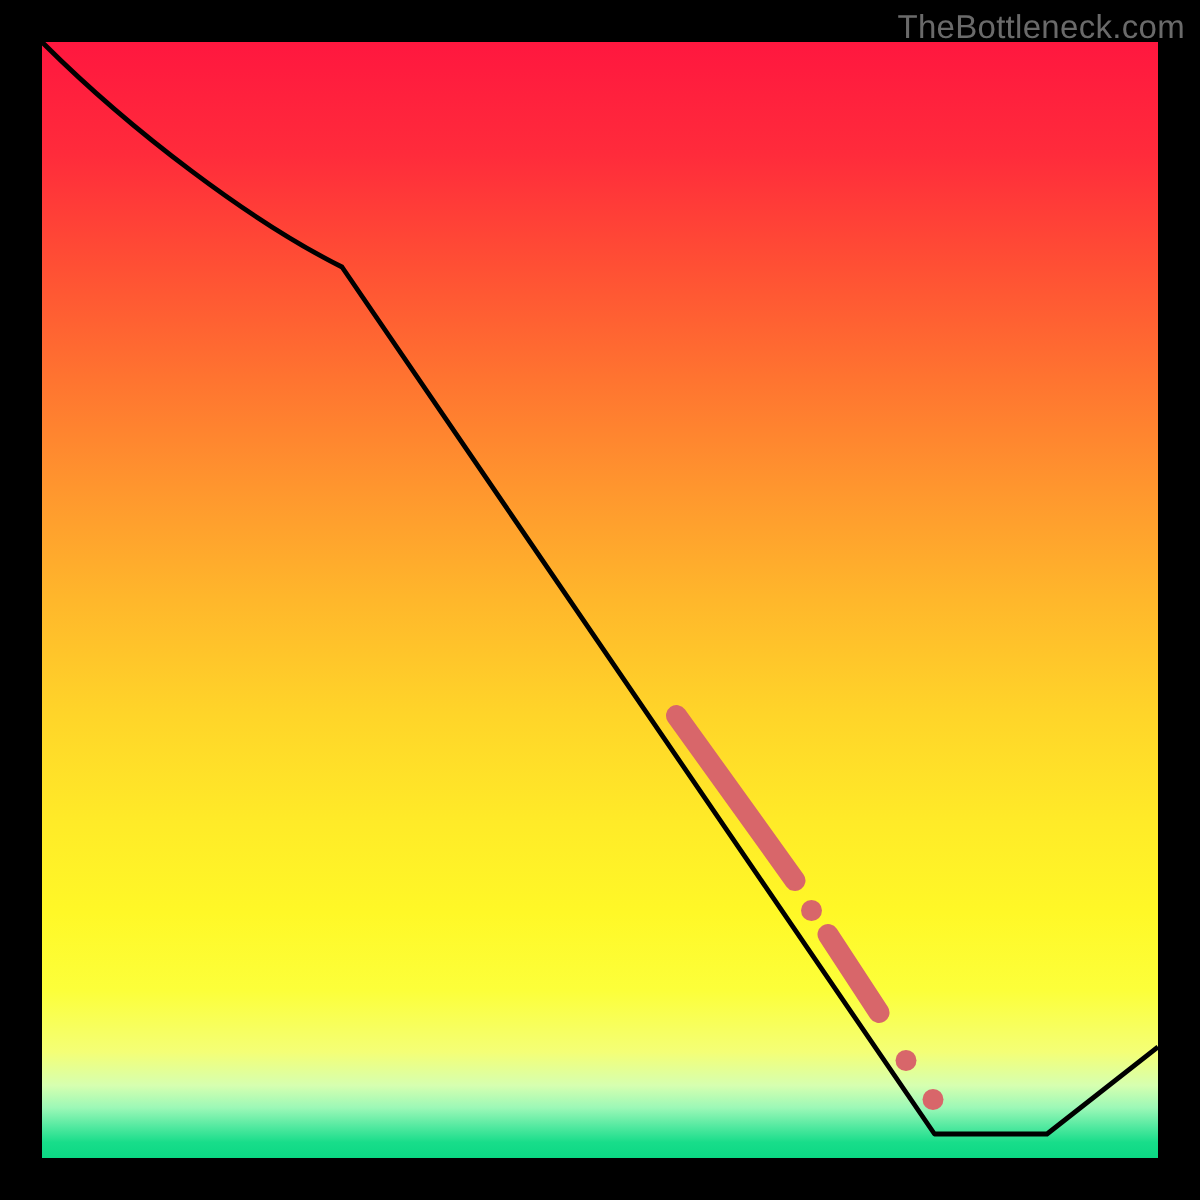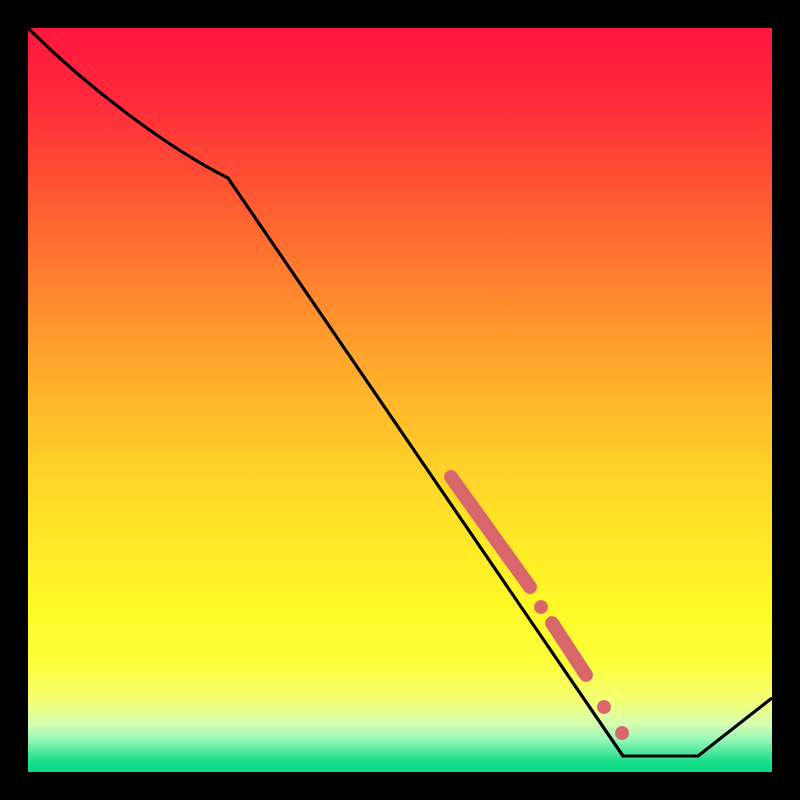--- a/index.html
+++ b/index.html
@@ -86,13 +86,14 @@
       <line x1="423" y1="449" x2="502" y2="559" stroke="#d8666a" stroke-width="14" stroke-linecap="round"></line>
       <line x1="524" y1="595" x2="558" y2="647" stroke="#d8666a" stroke-width="14" stroke-linecap="round"></line>
 
       <circle cx="513" cy="579" r="7" fill="#d8666a"></circle>
       <circle cx="576" cy="679" r="7" fill="#d8666a"></circle>
       <circle cx="594" cy="705" r="7" fill="#d8666a"></circle>
     </svg>
 
   </div>
 
+  <div class="watermark">TheBottleneck.com</div>
 </div>
 
 </body></html>

